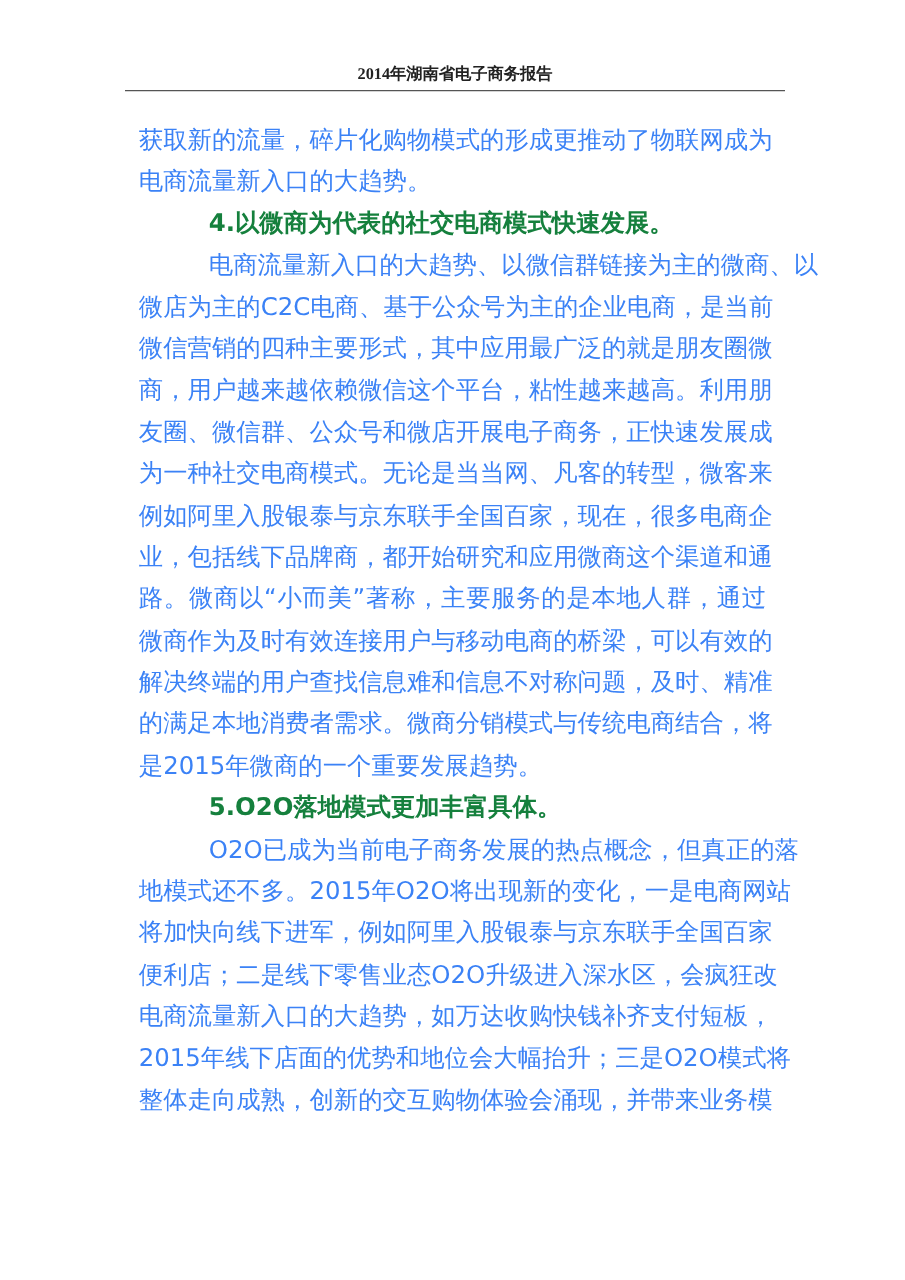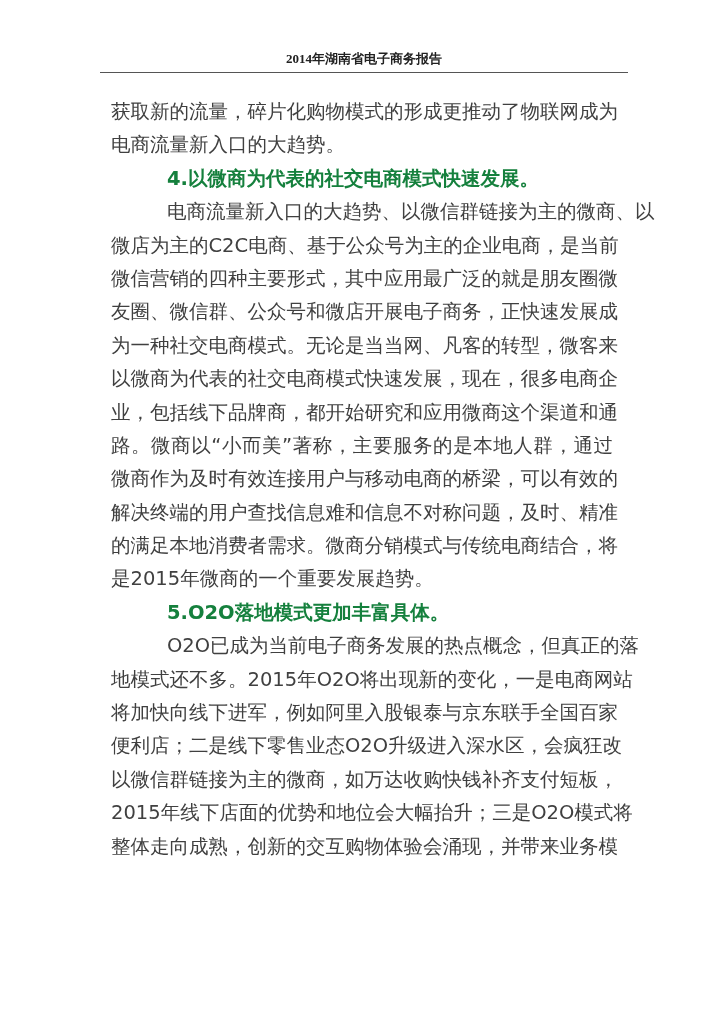--- a/index.html
+++ b/index.html
@@ -44,21 +44,21 @@
       width: 502px;
     }
     .line {
       height: 33.4px;
       line-height: 33.4px;
       font-family: "DejaVu Sans", "Liberation Sans", sans-serif;
       font-size: 19.5px;
       white-space: nowrap;
       text-align: justify;
       text-align-last: justify;
-      color: #404040;
+      color: #3b82f6;
     }
     .line.last {
       text-align-last: left;
     }
     .line.indent {
       padding-left: 56px;
     }
     .line.heading {
       font-weight: bold;
       padding-left: 56px;
@@ -74,30 +74,31 @@
 </div>
 <div class="header-rule"></div>
 
 <div class="content">
   <div class="line">获取新的流量，碎片化购物模式的形成更推动了物联网成为</div>
   <div class="line last">电商流量新入口的大趋势。</div>
   <div class="line heading">4.以微商为代表的社交电商模式快速发展。</div>
   <div class="line indent">电商流量新入口的大趋势、以微信群链接为主的微商、以</div>
   <div class="line">微店为主的C2C电商、基于公众号为主的企业电商，是当前</div>
   <div class="line">微信营销的四种主要形式，其中应用最广泛的就是朋友圈微</div>
+  <div class="line">商，用户越来越依赖微信这个平台，粘性越来越高。利用朋</div>
   <div class="line">友圈、微信群、公众号和微店开展电子商务，正快速发展成</div>
   <div class="line">为一种社交电商模式。无论是当当网、凡客的转型，微客来</div>
-  <div class="line">以微商为代表的社交电商模式快速发展，现在，很多电商企</div>
+  <div class="line">例如阿里入股银泰与京东联手全国百家，现在，很多电商企</div>
   <div class="line">业，包括线下品牌商，都开始研究和应用微商这个渠道和通</div>
   <div class="line">路。微商以“小而美”著称，主要服务的是本地人群，通过</div>
   <div class="line">微商作为及时有效连接用户与移动电商的桥梁，可以有效的</div>
   <div class="line">解决终端的用户查找信息难和信息不对称问题，及时、精准</div>
   <div class="line">的满足本地消费者需求。微商分销模式与传统电商结合，将</div>
   <div class="line last">是2015年微商的一个重要发展趋势。</div>
   <div class="line heading">5.O2O落地模式更加丰富具体。</div>
   <div class="line indent">O2O已成为当前电子商务发展的热点概念，但真正的落</div>
   <div class="line">地模式还不多。2015年O2O将出现新的变化，一是电商网站</div>
   <div class="line">将加快向线下进军，例如阿里入股银泰与京东联手全国百家</div>
   <div class="line">便利店；二是线下零售业态O2O升级进入深水区，会疯狂改</div>
-  <div class="line">以微信群链接为主的微商，如万达收购快钱补齐支付短板，</div>
+  <div class="line">电商流量新入口的大趋势，如万达收购快钱补齐支付短板，</div>
   <div class="line">2015年线下店面的优势和地位会大幅抬升；三是O2O模式将</div>
   <div class="line">整体走向成熟，创新的交互购物体验会涌现，并带来业务模</div>
 </div>
 
 </body></html>

